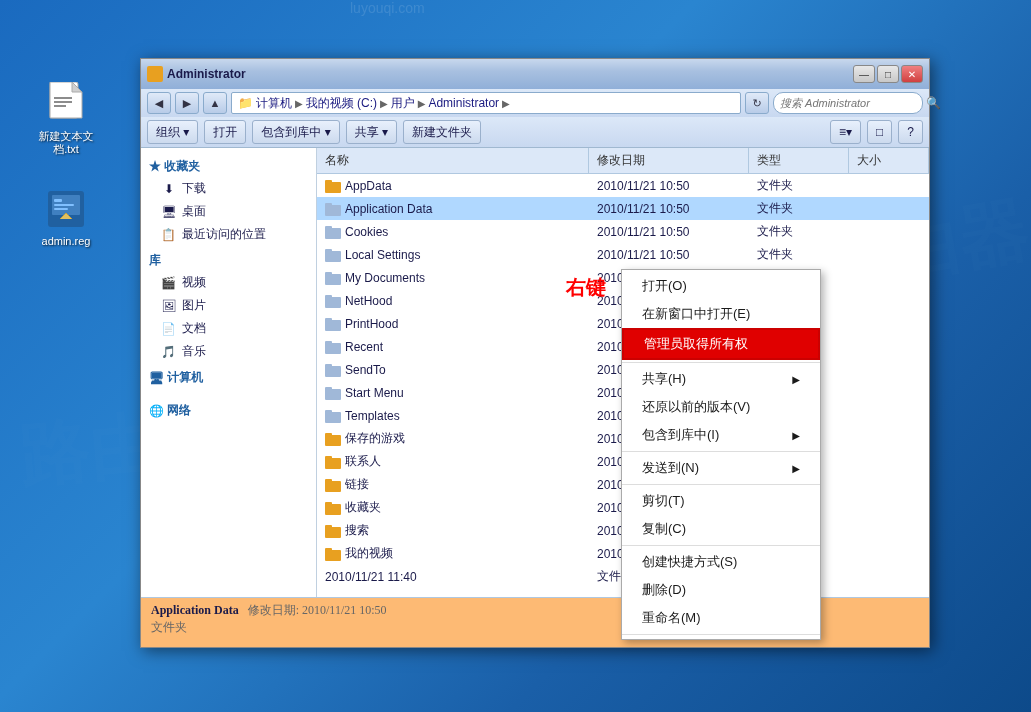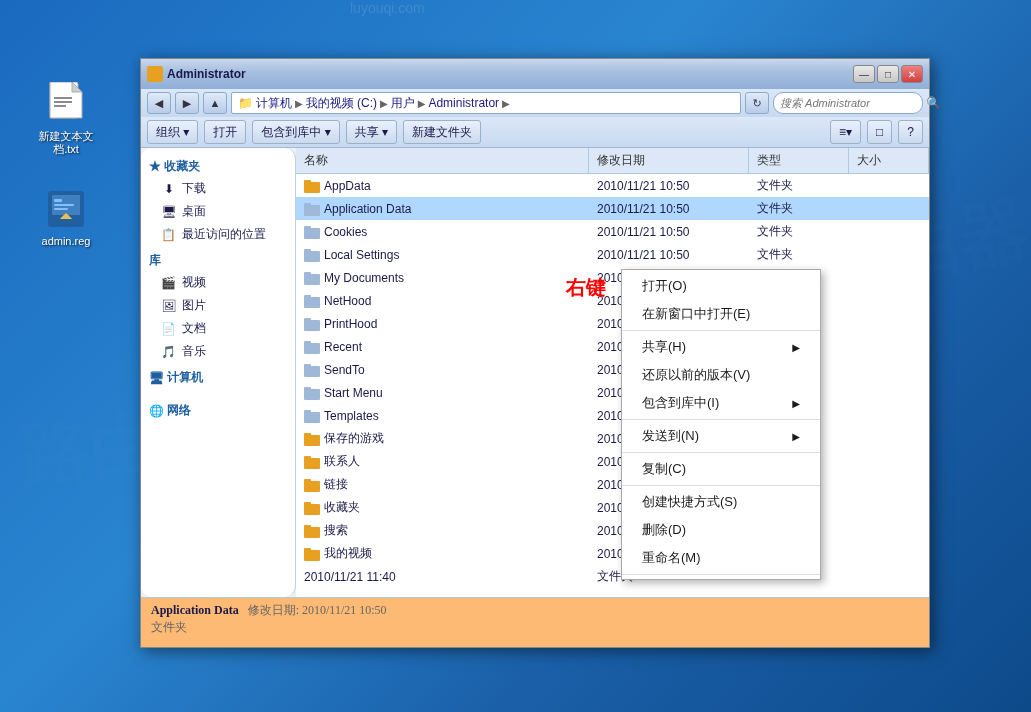--- a/index.html
+++ b/index.html
@@ -193,27 +193,26 @@
 
     
     .main-area {
       display: flex;
       flex: 1;
       overflow: hidden;
     }
 
     
     .sidebar {
-      width: 155px;
+      width: 176px;
       background: white;
       border-right: 1px solid #c0d0e0;
       overflow-y: auto;
       flex-shrink: 0;
       padding: 4px 0;
-      border-radius: 11px;
     }
     .sidebar-section-title {
       color: #2060a0;
       font-size: 12px;
       font-weight: bold;
       padding: 6px 8px 2px 8px;
       display: flex;
       align-items: center;
       gap: 3px;
     }
@@ -765,39 +764,45 @@
       <span class="status-detail">文件夹</span>
     </div>
 
     <div class="context-menu" id="context-menu">
     <div class="ctx-item">
           <span>打开(O)</span>
         </div>
         <div class="ctx-item">
           <span>在新窗口中打开(E)</span>
         </div>
+        <div class="ctx-item highlighted">
+          <span>管理员取得所有权</span>
+        </div>
         <div class="ctx-separator"></div>
         <div class="ctx-item">
           <span>共享(H)</span>
           <span class="ctx-arrow">▶</span>
         </div>
         <div class="ctx-item">
           <span>还原以前的版本(V)</span>
         </div>
         <div class="ctx-item">
           <span>包含到库中(I)</span>
           <span class="ctx-arrow">▶</span>
         </div>
         <div class="ctx-separator"></div>
         <div class="ctx-item">
           <span>发送到(N)</span>
           <span class="ctx-arrow">▶</span>
         </div>
         <div class="ctx-separator"></div>
         <div class="ctx-item">
+          <span>剪切(T)</span>
+        </div>
+        <div class="ctx-item">
           <span>复制(C)</span>
         </div>
         <div class="ctx-separator"></div>
         <div class="ctx-item">
           <span>创建快捷方式(S)</span>
         </div>
         <div class="ctx-item">
           <span>删除(D)</span>
         </div>
         <div class="ctx-item">

